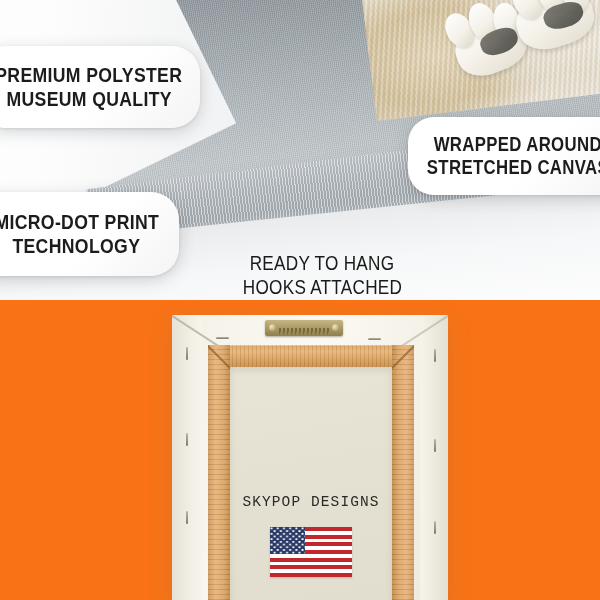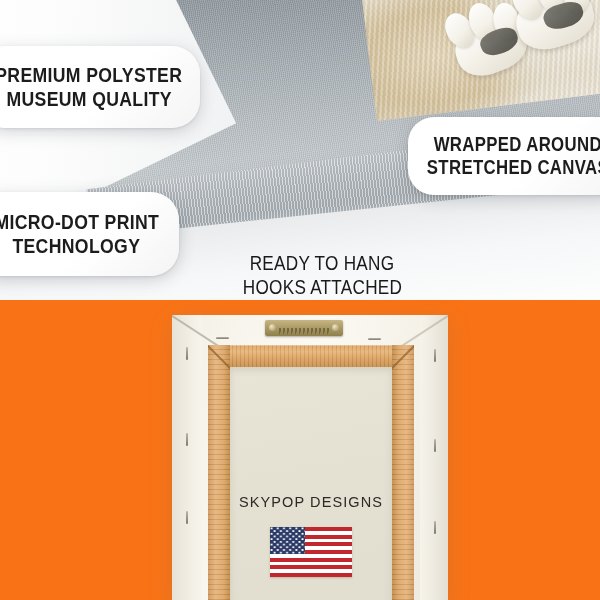--- a/index.html
+++ b/index.html
@@ -233,21 +233,21 @@
     position:absolute; width:2px; height:13px;
     background:linear-gradient(180deg,#b9b5a8,#7d7a70);
     border-radius:1px;
   }
   .staple.h { width:13px; height:2px; }
 
   
   .brand-text {
     position:absolute; left:0; right:0; top:127px;
     text-align:center;
-    font-family:Liberation Sans, sans-serif;
+    font-family:Liberation Mono, monospace;
     font-size:14.5px; letter-spacing:1.1px; color:#2b2a26;
   }
   .flag {
     position:absolute; left:50%; transform:translateX(-50%); top:160px;
     width:82px; height:50px;
     box-shadow:0 1px 2px rgba(110,100,80,.30);
     overflow:hidden;
   }
   .flag .stripes {
     position:absolute; inset:0;

